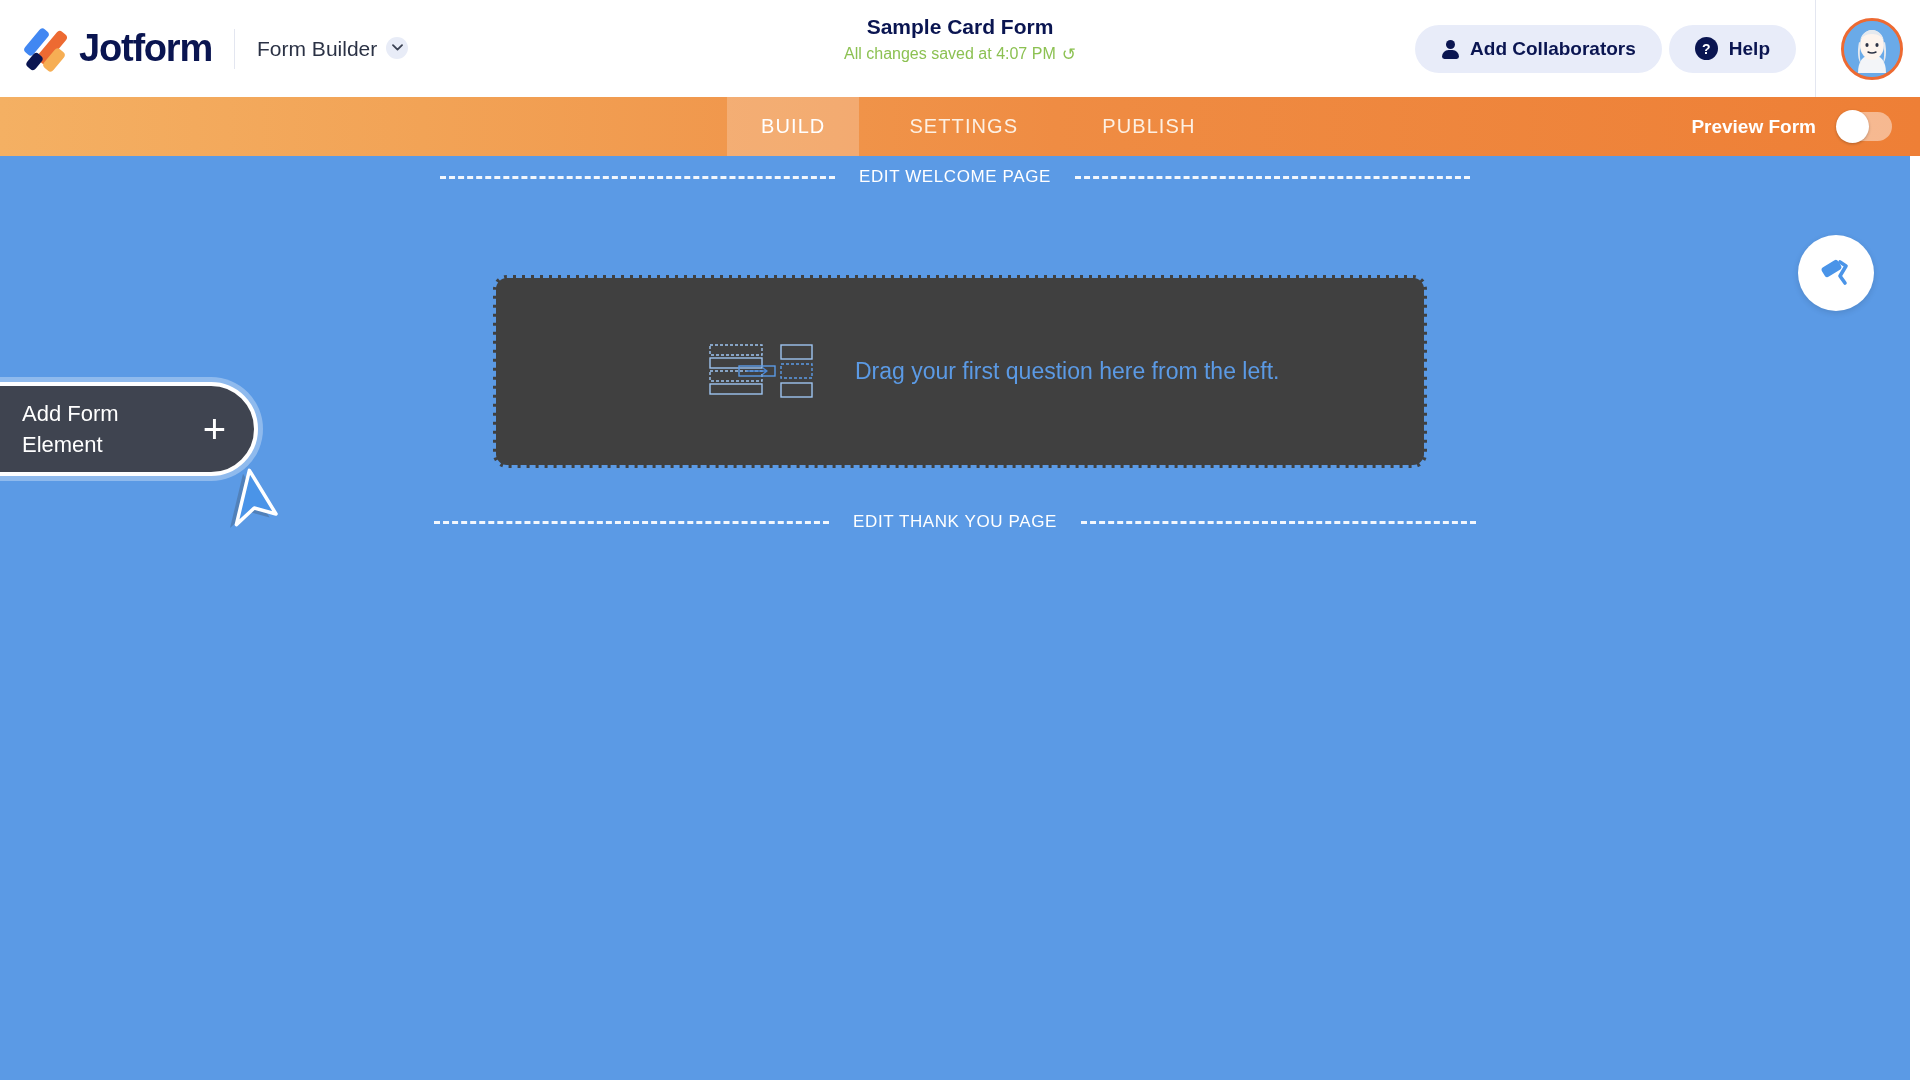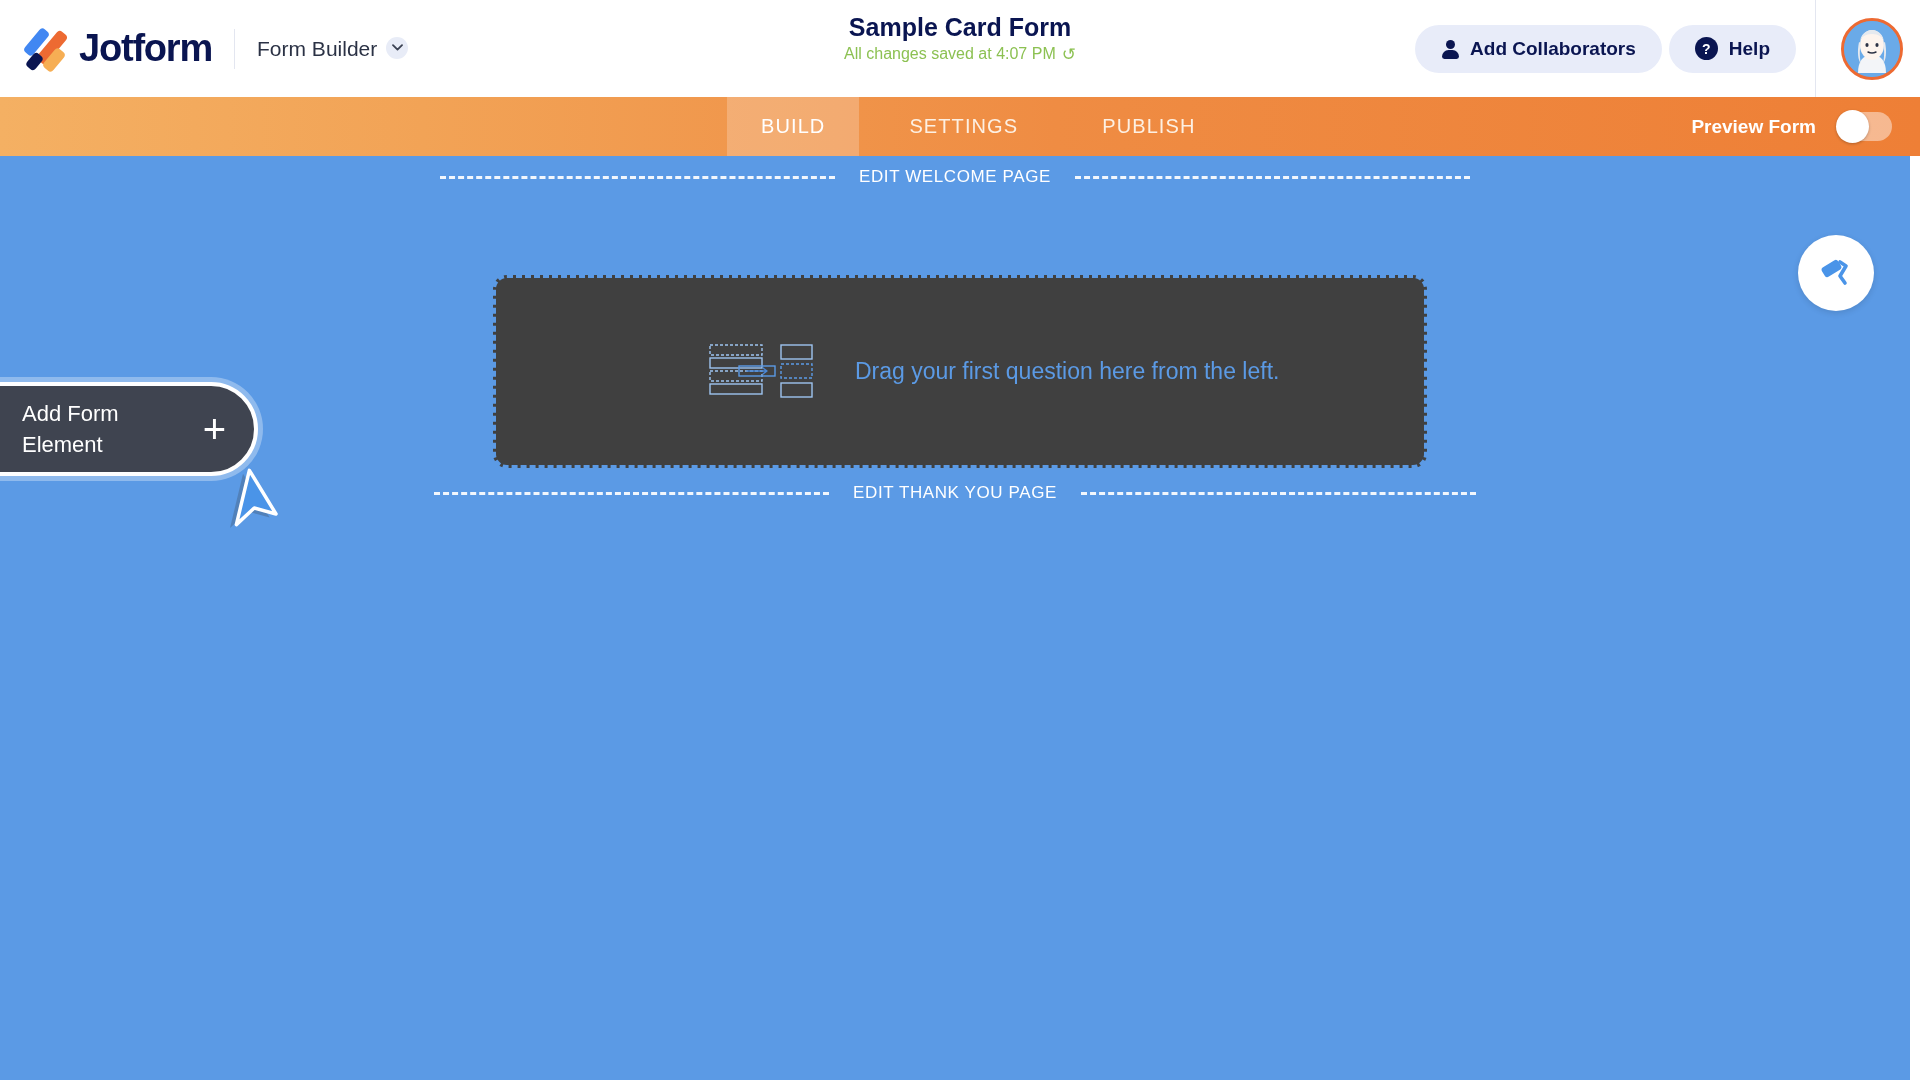--- a/index.html
+++ b/index.html
@@ -55,21 +55,21 @@
     background: #e8ecf7; margin-left: 9px;
     vertical-align: middle;
   }
   .form-builder-btn { display: flex; align-items: flex-start; cursor: pointer; }
 
   .header-center {
     position: absolute; left: 0; right: 0; top: 10px;
     text-align: center; pointer-events: none;
   }
   .form-title {
-    font-size: 25px; font-weight: bold; color: #0a1551;
+    font-size: 21px; font-weight: bold; color: #0a1551;
     line-height: 34px;
   }
   .save-status {
     font-size: 16px; color: #8cc152; margin-top: 1px;
     display: inline-flex; align-items: center; gap: 6px;
     pointer-events: auto;
   }
   .undo-glyph { font-size: 17px; line-height: 1; }
 
   .header-right {
@@ -333,21 +333,21 @@
           <rect x="72" y="20" width="31" height="14" stroke-dasharray="3 2" stroke="#5b9ae5"></rect>
           <rect x="72" y="39" width="31" height="14"></rect>
           <rect x="30" y="22" width="36" height="10" stroke="#5b9ae5"></rect>
         </g>
         <path d="M38 27 H58 M54 24 L58 27 L54 30" stroke="#4a86d4" stroke-width="1.4" fill="none" stroke-linecap="round" stroke-linejoin="round"></path>
       </svg>
     </span>
     <span class="drop-text">Drag your first question here from the left.</span>
   </div>
 
-  <div class="divider-row" style="top:327px;">
+  <div class="divider-row" style="top:356px;">
     <span class="dash-line"></span>
     <span class="divider-text">EDIT THANK YOU PAGE</span>
     <span class="dash-line"></span>
   </div>
 
   <div class="add-element-btn">
     <span class="add-element-label">Add Form
 Element</span>
     <span class="plus-glyph">+</span>
   </div>

